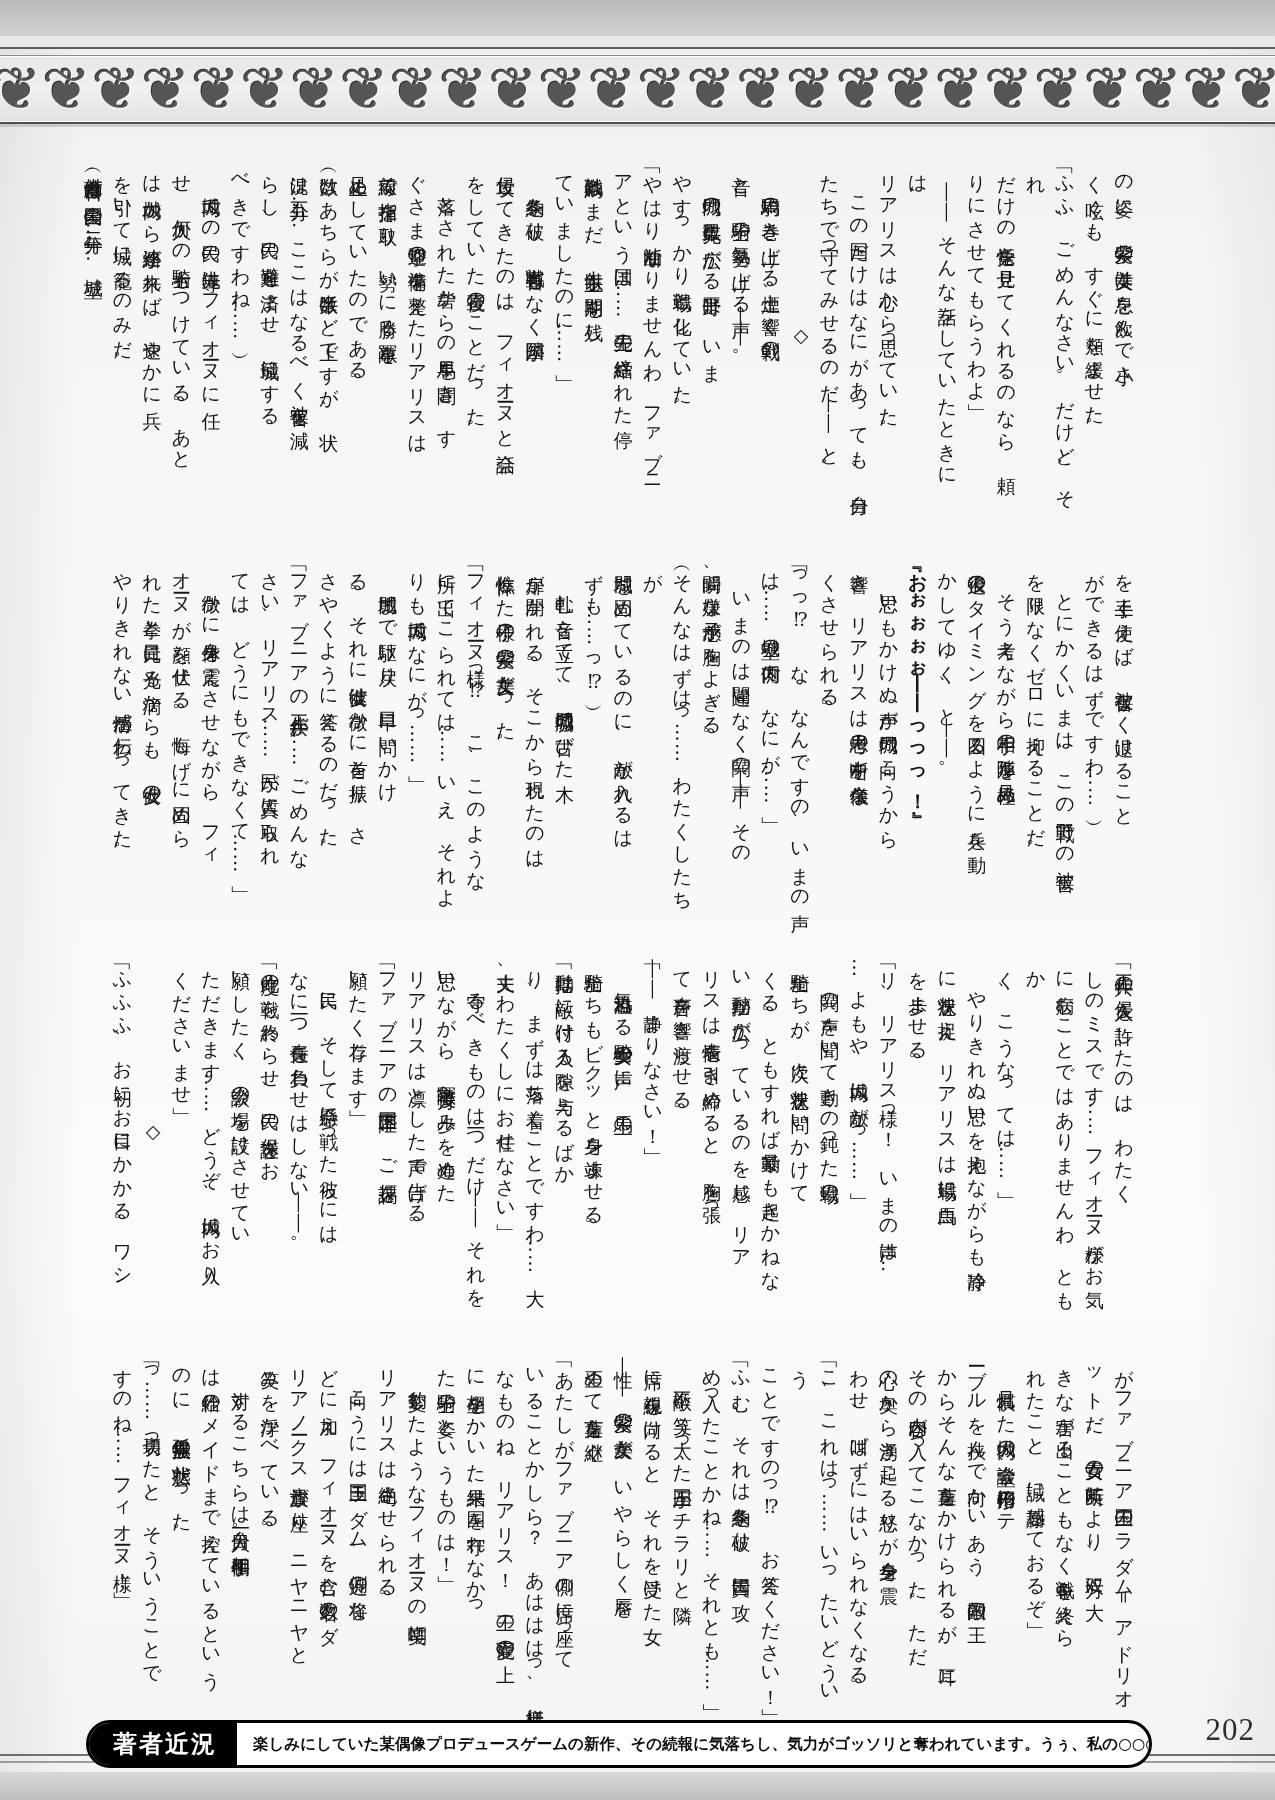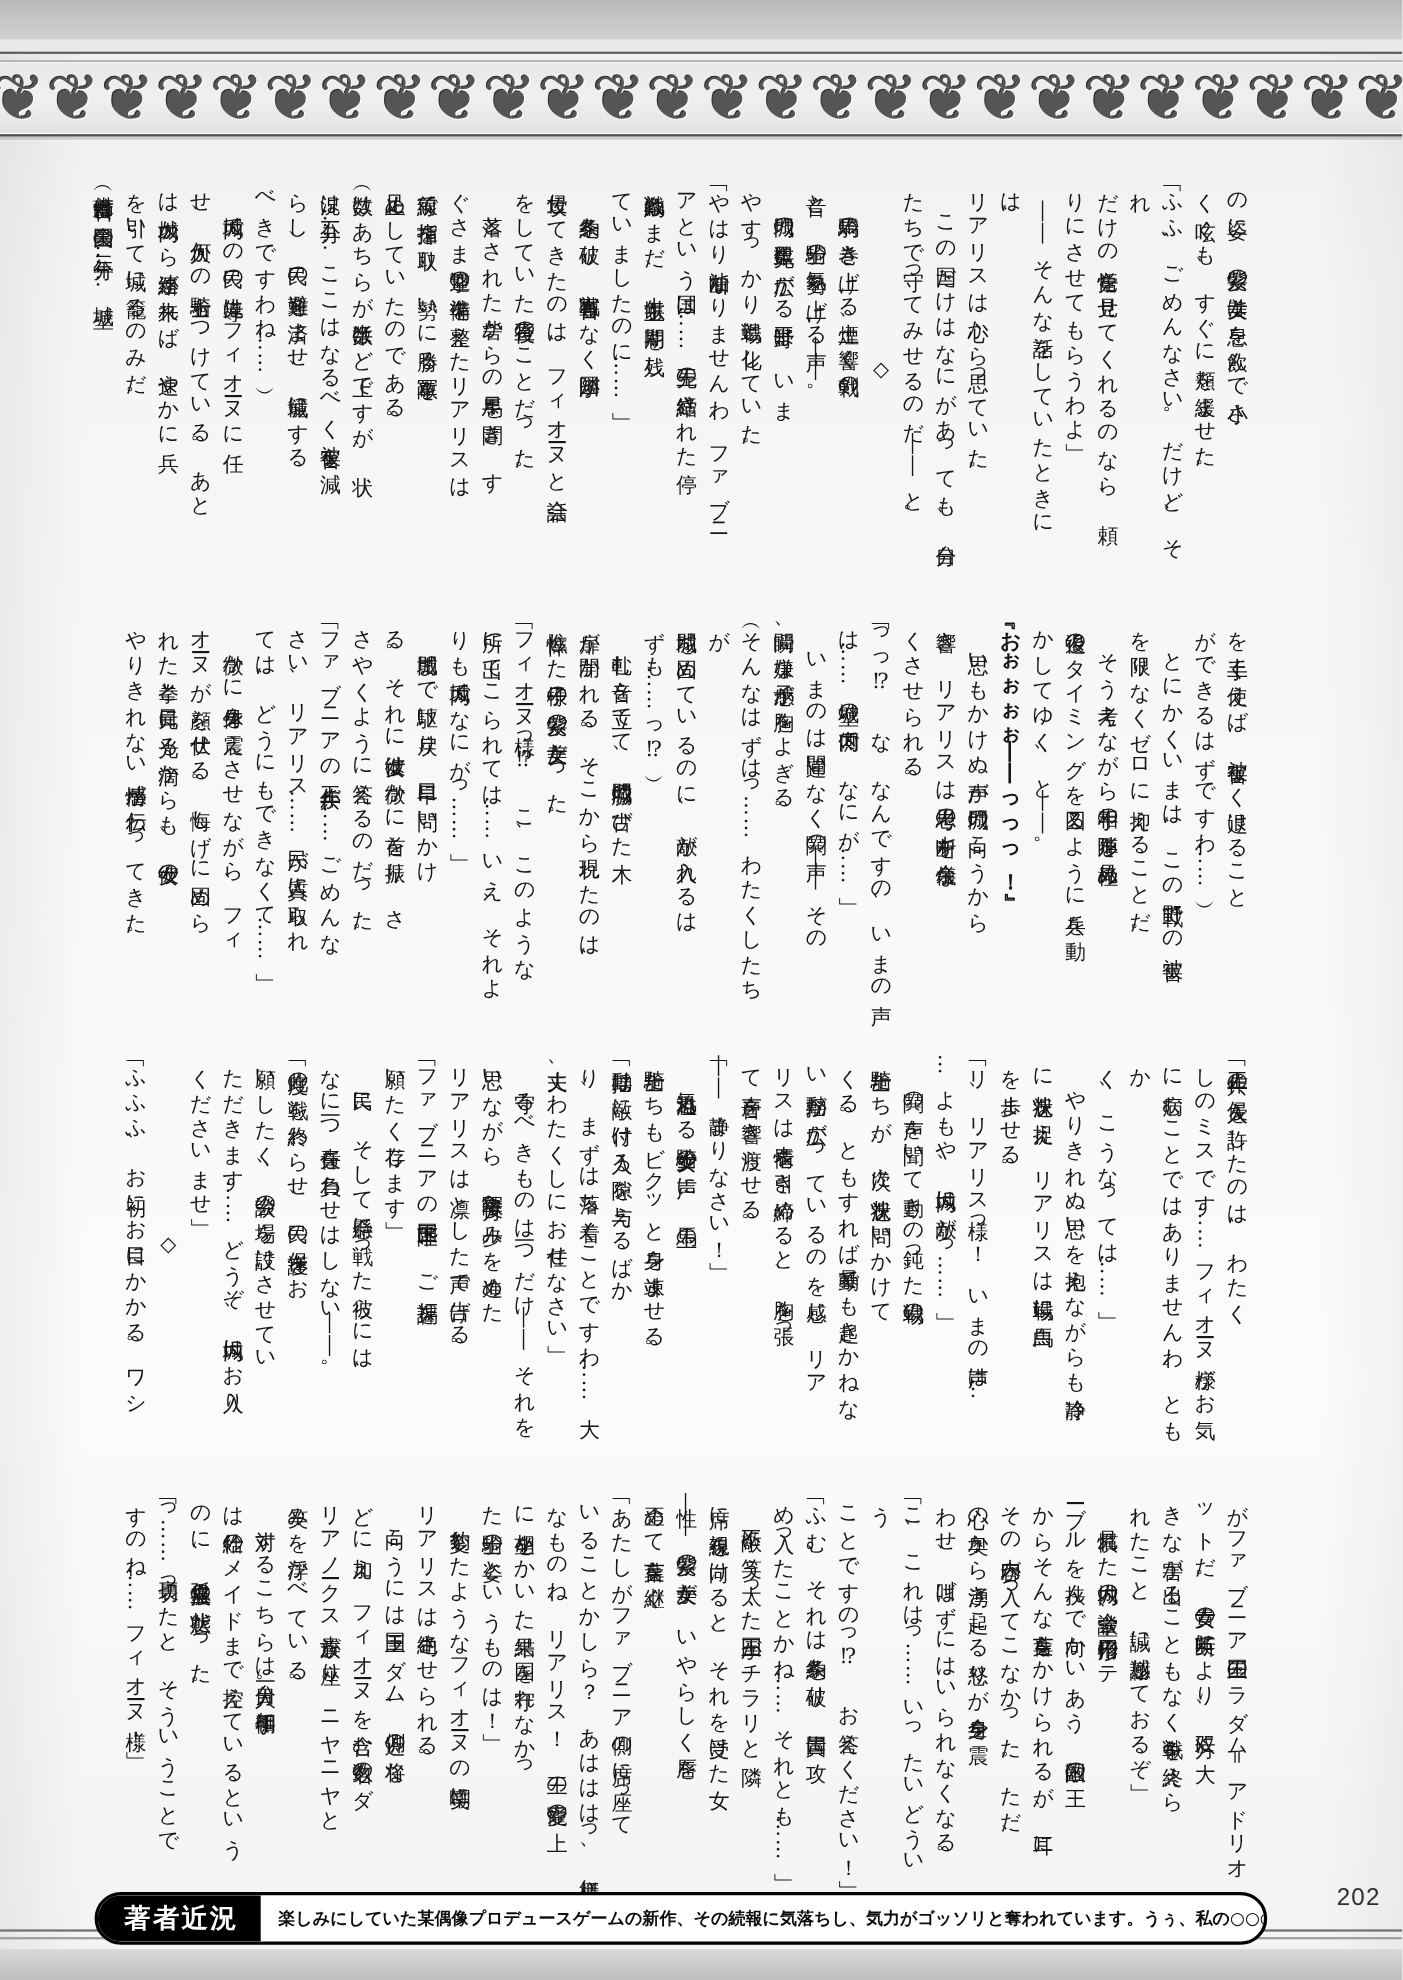--- a/index.html
+++ b/index.html
@@ -57,22 +57,22 @@
     font-family:"DejaVu Sans","Liberation Sans",sans-serif;
     font-weight:bold; font-size:24px; letter-spacing:2px;
   }
   .footer-text {
     flex:1 1 auto; padding:0 16px; color:#0d0d0d;
     font-family:"DejaVu Sans","Liberation Sans",sans-serif;
     font-weight:bold; font-size:15.5px; white-space:nowrap; overflow:hidden;
   }
   .page-number {
     position:absolute; right:20px; top:1712px; z-index:4;
-    font-family:Liberation Sans, sans-serif;
-    font-size:22px; color:#2d2d2d; letter-spacing:1px;
+    font-family:Liberation Serif, serif;
+    font-size:31px; color:#2d2d2d; letter-spacing:1px;
   }
 </style>
 </head>
 <body>
 
 <div class="page">
 
   <div class="top-bar"></div>
   <div class="top-gap"></div>
   <div class="top-line"></div>

